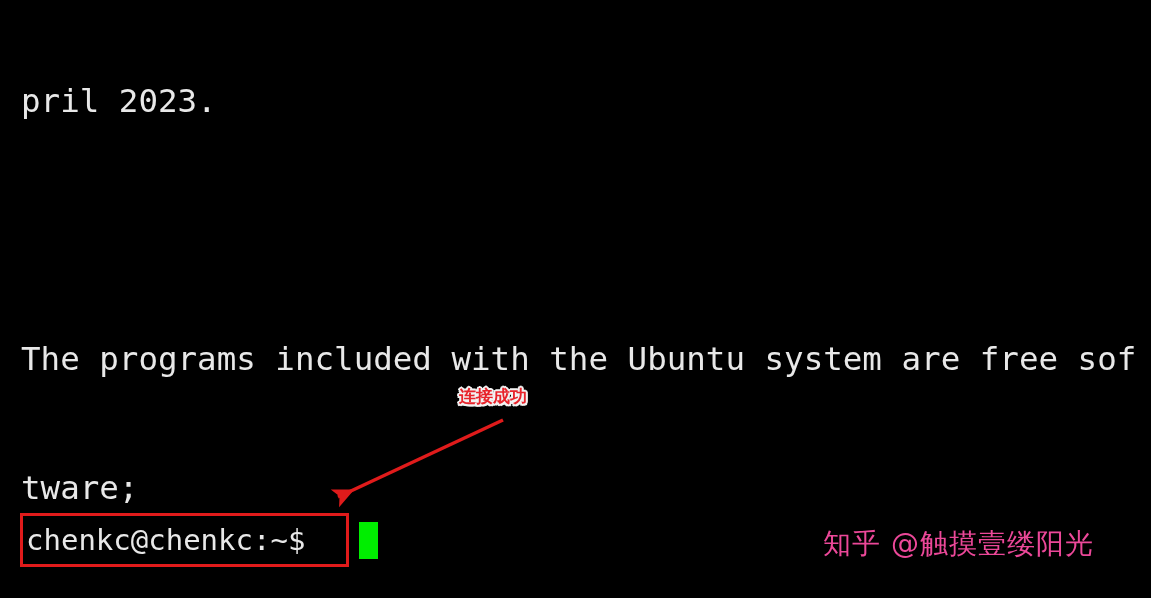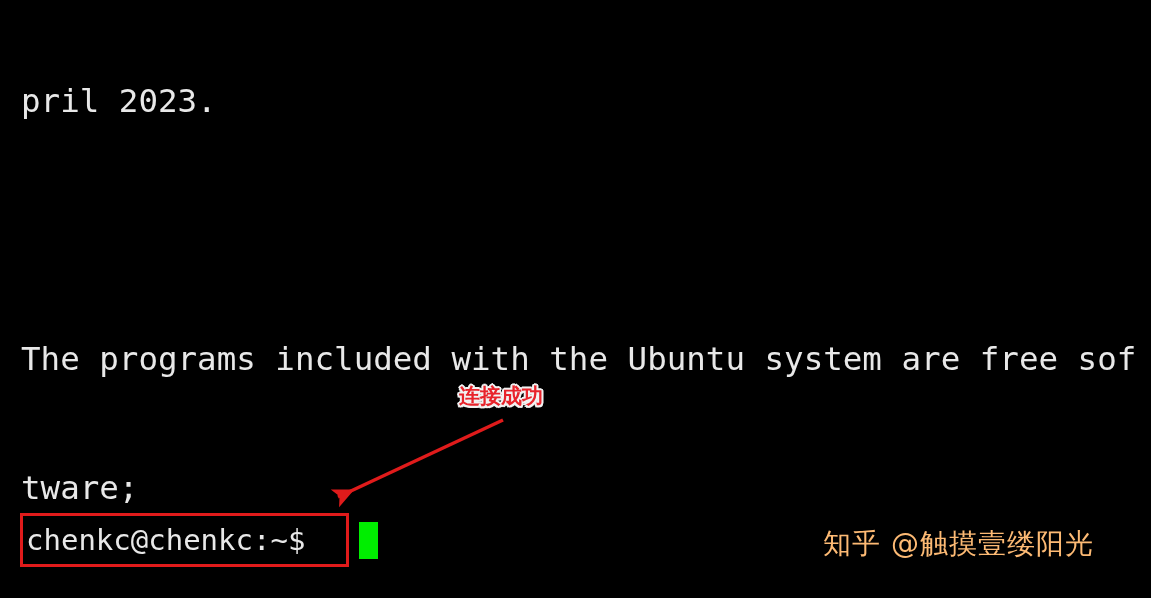--- a/index.html
+++ b/index.html
@@ -67,21 +67,21 @@
     background: #00ee00;
   }
 
   
   #annotation-label {
     position: absolute;
     left: 442px;
     top: 382px;
     color: #e8232b;
     font-family: "DejaVu Sans", "Liberation Sans", sans-serif;
-    font-size: 21px;
+    font-size: 17px;
     font-weight: bold;
     line-height: 28px;
     letter-spacing: 0px;
     white-space: nowrap;
     -webkit-text-stroke: 2.2px #f2f2f2;
     paint-order: stroke fill;
     text-shadow:
       2px 0 0 #f2f2f2, -2px 0 0 #f2f2f2,
       0 2px 0 #f2f2f2, 0 -2px 0 #f2f2f2,
       1.5px 1.5px 0 #f2f2f2, -1.5px 1.5px 0 #f2f2f2,
@@ -94,21 +94,21 @@
     width: 210px;
     height: 115px;
     overflow: visible;
   }
 
   
   #watermark {
     position: absolute;
     left: 806px;
     top: 527px;
-    color: #fdba74;
+    color: #ec4899;
     font-family: "DejaVu Sans", "Liberation Sans", sans-serif;
     font-size: 28px;
     line-height: 34px;
     white-space: nowrap;
     letter-spacing: 1px;
   }
 </style>
 </head>
 <body>
 

